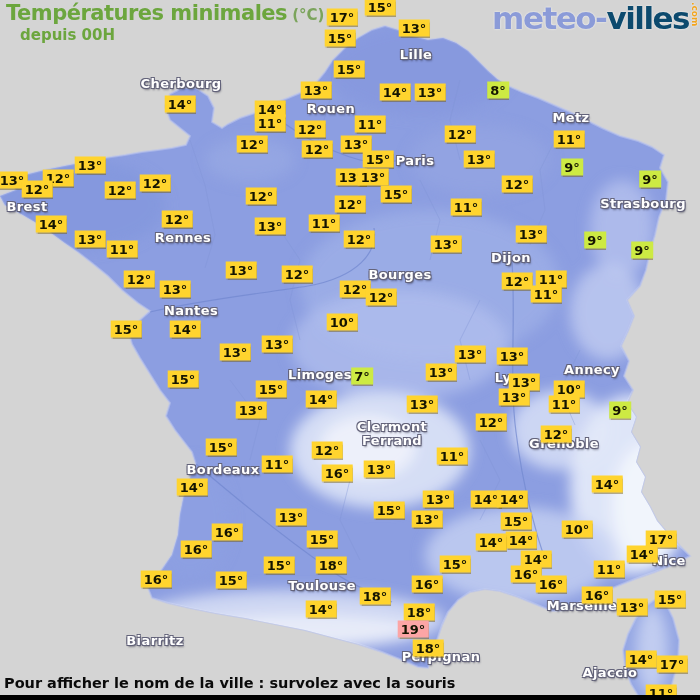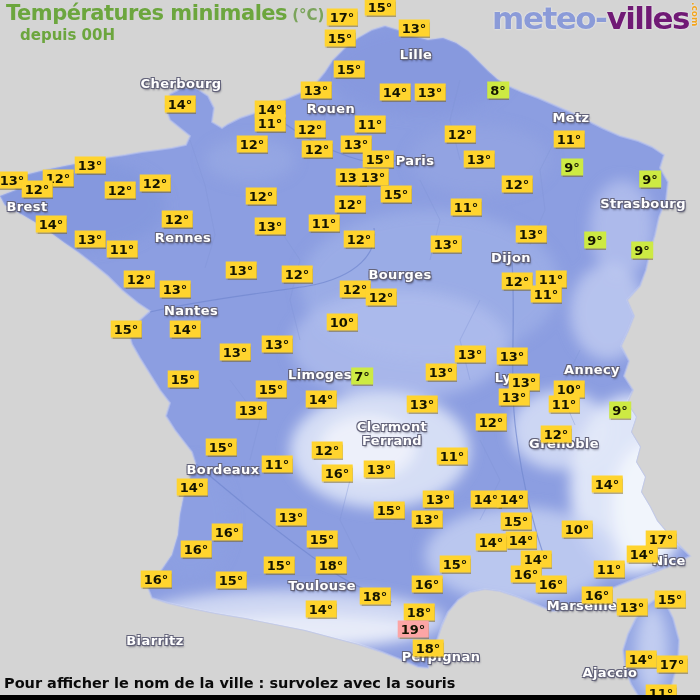--- a/index.html
+++ b/index.html
@@ -18,21 +18,21 @@
          box-shadow:0 1px 1px rgba(110,85,0,.45);cursor:default}
 
   #title-block{position:absolute;left:6px;top:1px}
   #title-main{font-size:21px;font-weight:bold;color:#6ca63e;letter-spacing:-.5px}
   #title-unit{font-size:15px;font-weight:bold;color:#7ba45c}
   #title-sub{font-size:15px;font-weight:bold;color:#6ca63e;margin:1px 0 0 14px}
 
   #logo{position:absolute;right:1px;top:2px;font-size:31px;font-weight:bold;letter-spacing:-1.5px;
         text-shadow:0 0 2px rgba(255,255,255,.9);line-height:32px;white-space:nowrap}
   #logo .p1{color:#8b9bd8}
-  #logo .p2{color:#701a75}
+  #logo .p2{color:#0c4a6e}
   #logo .tld{display:inline-block;writing-mode:vertical-rl;font-size:9px;letter-spacing:0;
              color:#f2a41d;vertical-align:top;margin-left:1px;line-height:9px;font-weight:bold}
 
   #datetime{position:absolute;right:0;top:49px;background:#000;color:#fff;
             font-family:"DejaVu Sans Mono","Liberation Mono",monospace;
             font-size:12px;font-weight:bold;padding:3px 7px 4px;white-space:nowrap}
 
   #footer-text{position:absolute;left:4px;bottom:9px;font-size:14.5px;font-weight:bold;color:#0a0a0a}
   #bottom-bar{position:absolute;left:0;bottom:0;width:700px;height:5px;background:#000}
 </style>

